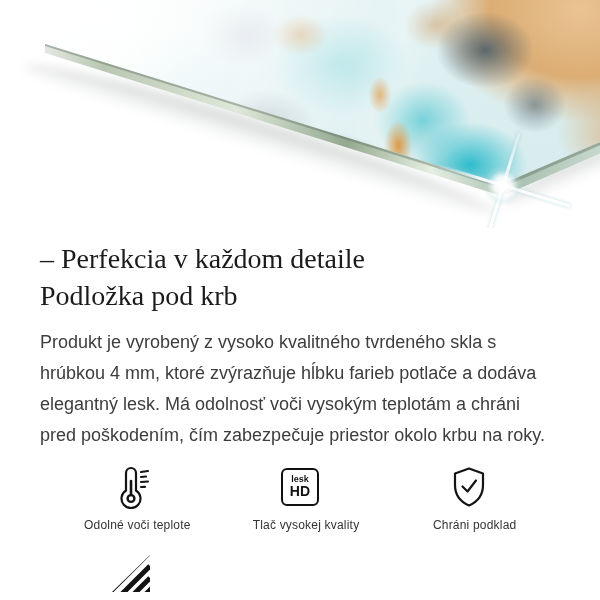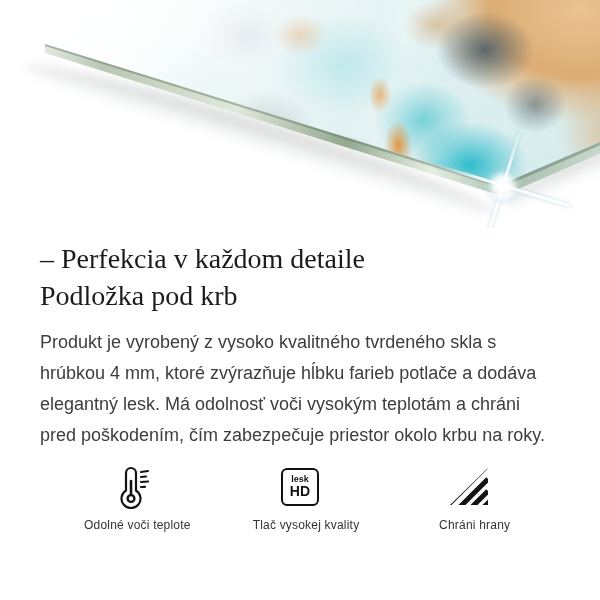--- a/index.html
+++ b/index.html
@@ -117,20 +117,29 @@
     <div class="feature">
       <div class="f-icon">
         <div class="hd-box">
           <span class="hd-top">lesk</span>
           <span class="hd-bottom">HD</span>
         </div>
       </div>
       <div class="f-label">Tlač vysokej kvality</div>
     </div>
 
+    <div class="feature">
+      <div class="f-icon">
+        <svg width="38" height="42" viewBox="0 0 38 42" fill="none" stroke="#141414" stroke-width="2.2" stroke-linejoin="round" stroke-linecap="round">
+          <path d="M19 2.5 L33 7.5 V19 C33 29 27.5 35.8 19 39.5 C10.5 35.8 5 29 5 19 V7.5 Z"></path>
+          <path d="M12.5 20.5 L17.5 25.5 L26 14.5"></path>
+        </svg>
+      </div>
+      <div class="f-label">Chráni podklad</div>
+    </div>
 
 
     <div class="feature">
       <div class="f-icon">
         <svg width="42" height="40" viewBox="0 0 42 40">
           <defs>
             <clipPath id="triclip">
                 <polygon points="2,38 40,38 40,1"></polygon>
               </clipPath>
           </defs>

